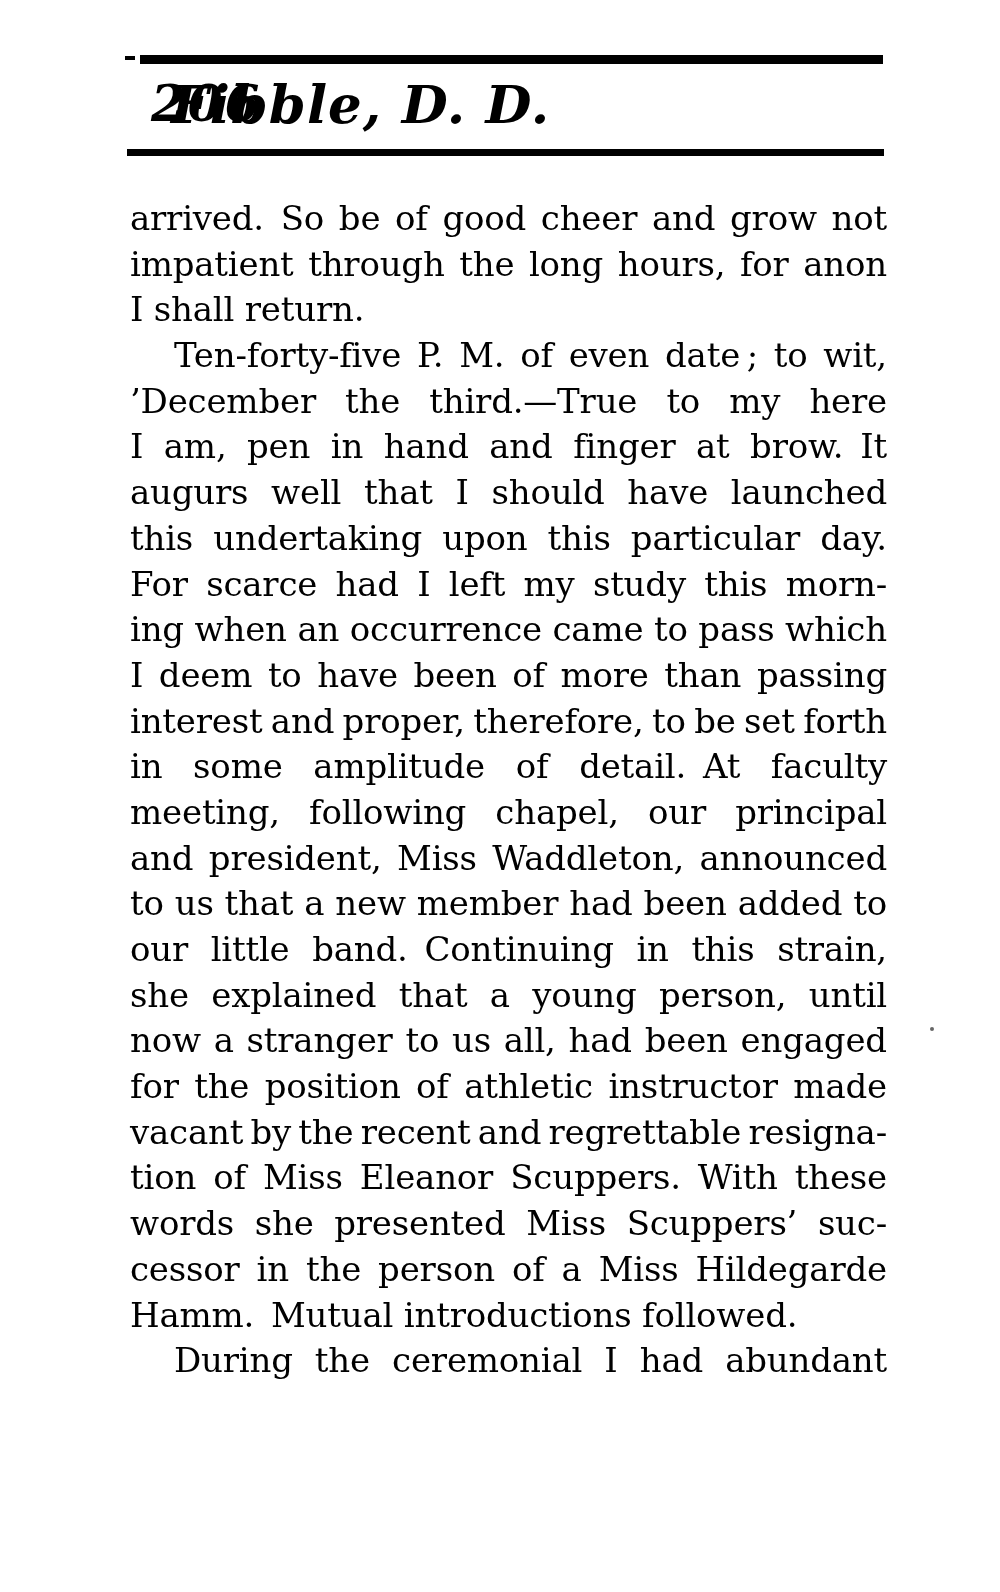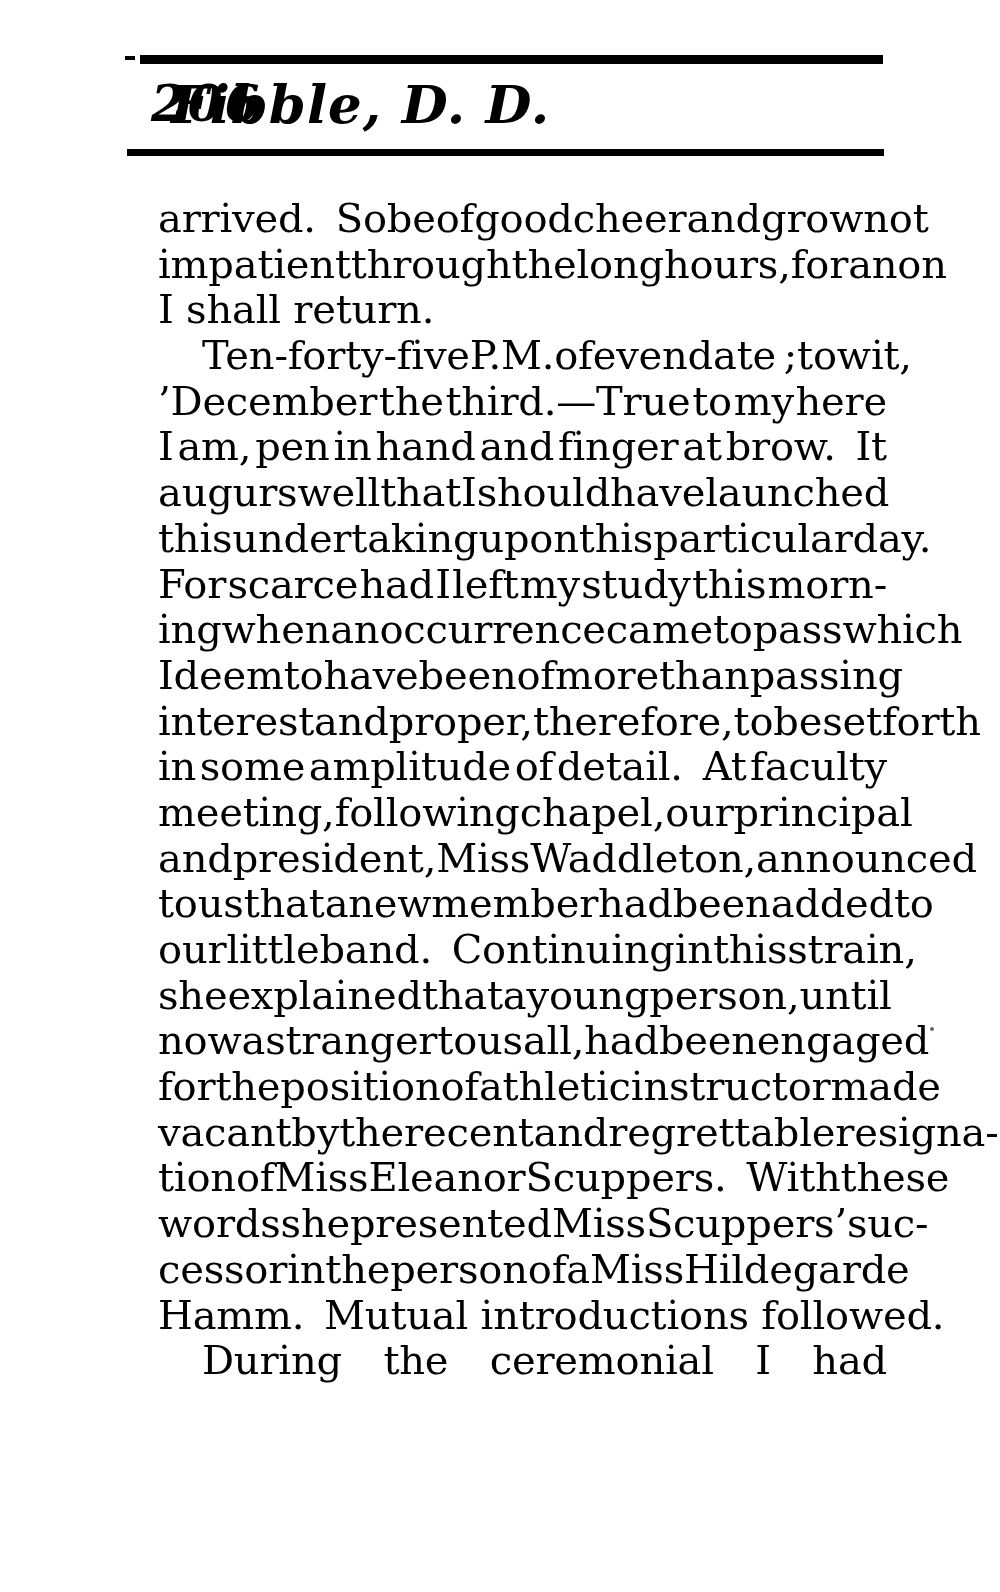--- a/index.html
+++ b/index.html
@@ -20,22 +20,22 @@
     font-size:50px;font-style:italic;font-weight:bold;letter-spacing:2px;margin-left:12px;
   }
   .title{
     position:absolute;left:0;right:0;top:0;line-height:72px;text-align:left;
     padding-left:44px;font-size:53px;font-style:italic;font-weight:bold;
     letter-spacing:1px;
   }
 
   .body-text{position:absolute;left:130px;top:196px;width:757px}
   .line{
-    height:45.7px;line-height:45.7px;font-size:40px;
-    letter-spacing:-0.2px;white-space:pre;margin-left:28px;
+    height:45.7px;line-height:45.7px;font-size:34px;
+    letter-spacing:-0.2px;white-space:pre;
   }
   .line.just{display:flex;justify-content:space-between;white-space:normal}
   .line.just span{white-space:pre;flex:0 0 auto}
   .ind{padding-left:44px}
 
   .speck{position:absolute;border-radius:50%}
   #speck-right{left:930px;top:1027px;width:4px;height:4px;background:#666}
 </style>
 </head>
 <body>
@@ -265,16 +265,17 @@
       <span>Miss</span>
       <span>Hildegarde</span>
     </div>
     <div class="line">Hamm. Mutual introductions followed.</div>
     <div class="line just ind">
       <span>During</span>
       <span>the</span>
       <span>ceremonial</span>
       <span>I</span>
       <span>had</span>
+      <span>abundant</span>
     </div>
   </div>
 
 <div class="speck" id="speck-right"></div>
 
 </body></html>

